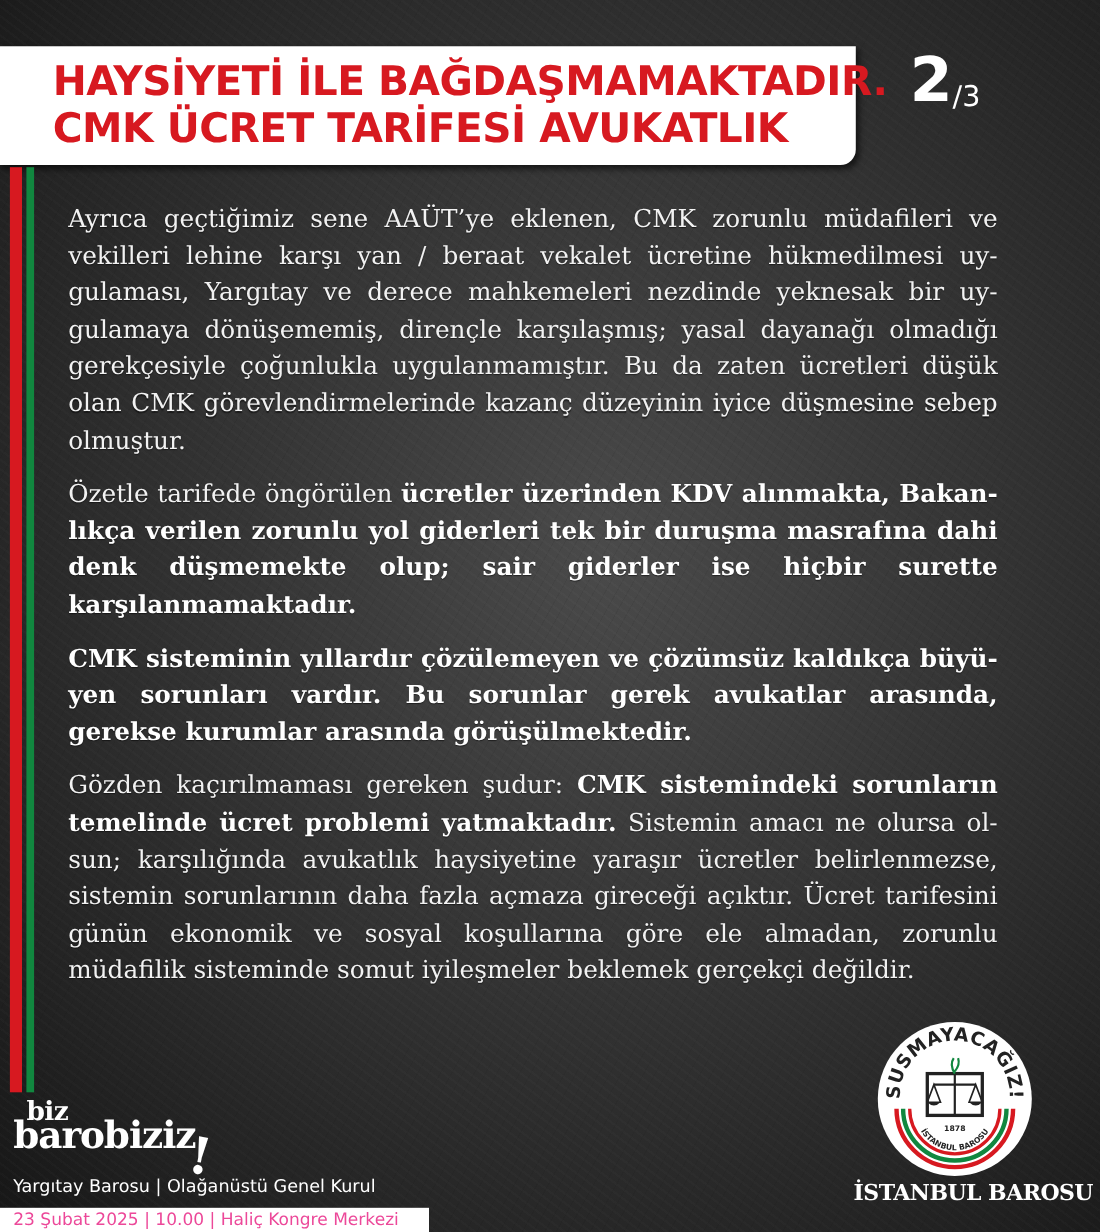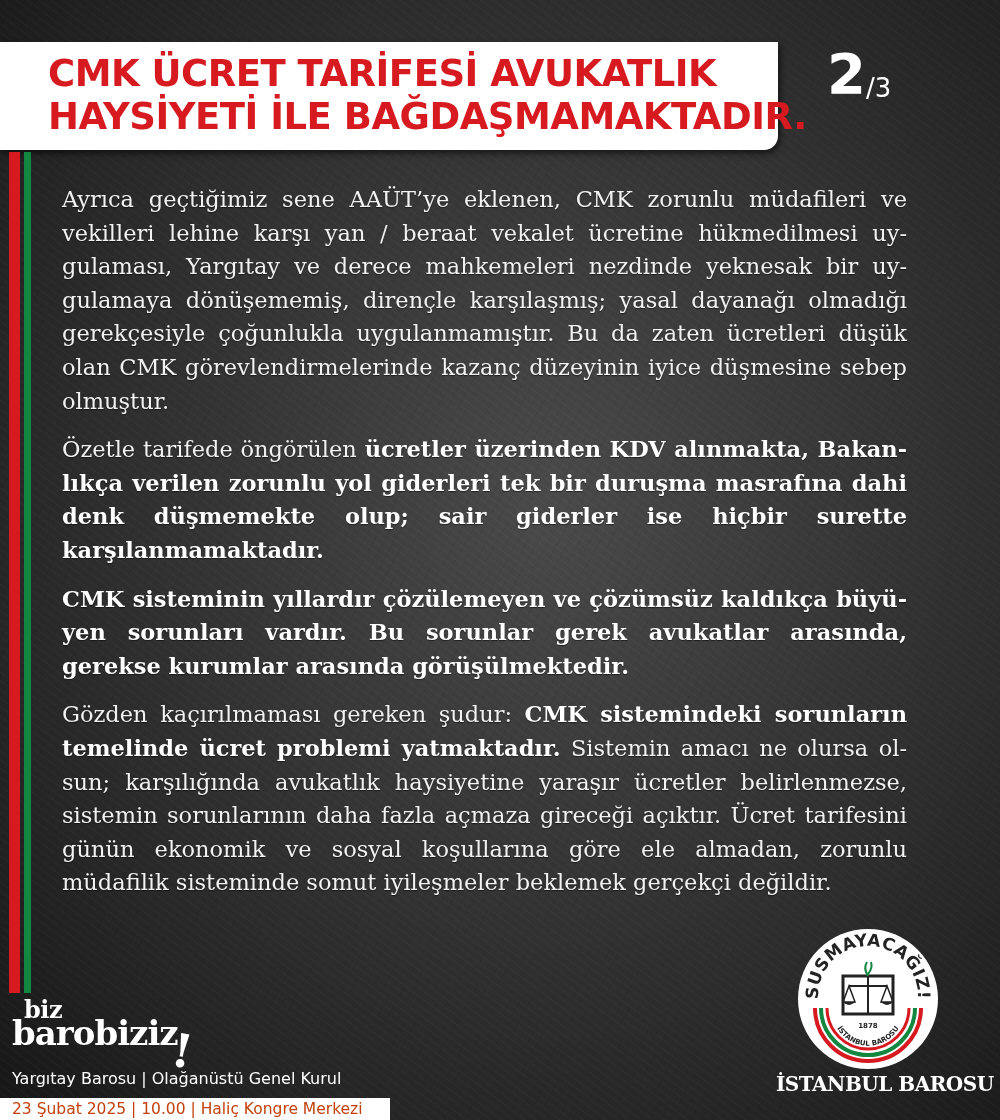--- a/index.html
+++ b/index.html
@@ -64,42 +64,42 @@
   .footer-slogan .s3 { display: block; font-size: 34px; margin-left: 2px; margin-top: -6px; letter-spacing: -1px; }
   .footer-slogan .excl {
     position: absolute; left: 162px; top: 30px; font-size: 46px; transform: rotate(10deg);
   }
   .footer-info1 {
     position: absolute; left: 12px; top: 1069px;
     font-family: "DejaVu Sans", sans-serif; font-size: 16px; color: #fff; white-space: nowrap;
   }
   .footer-info2 {
     position: absolute; left: 0; top: 1098px; width: 390px; height: 22px;
-    background: #fff; color: #c2410c;
+    background: #fff; color: #ec4899;
     font-family: "DejaVu Sans", sans-serif; font-size: 15.5px; line-height: 22px;
     padding-left: 12px; white-space: nowrap;
   }
   .logo {
     position: absolute; left: 797px; top: 928px; width: 142px; height: 142px;
   }
   .logo svg { width: 142px; height: 142px; display: block; }
   .logo-caption {
     position: absolute; left: 776px; top: 1072px; width: 200px; text-align: center;
     font-family: "DejaVu Serif", serif; font-weight: bold; color: #fff; font-size: 20px;
     letter-spacing: -0.5px; white-space: nowrap;
   }
 </style>
 </head>
 <body>
 
 <div class="grain"></div>
 
 <div class="title-banner">
+  <span class="title-line">HAYSİYETİ İLE BAĞDAŞMAMAKTADIR.</span>
   <span class="title-line">CMK ÜCRET TARİFESİ AVUKATLIK</span>
-  <span class="title-line">HAYSİYETİ İLE BAĞDAŞMAMAKTADIR.</span>
 </div>
 
 <div class="page-num">
   <span class="cur">2</span><span class="tot">/3</span>
 </div>
 
 <div class="stripe red"></div>
 <div class="stripe green"></div>
 
 <div class="content">

